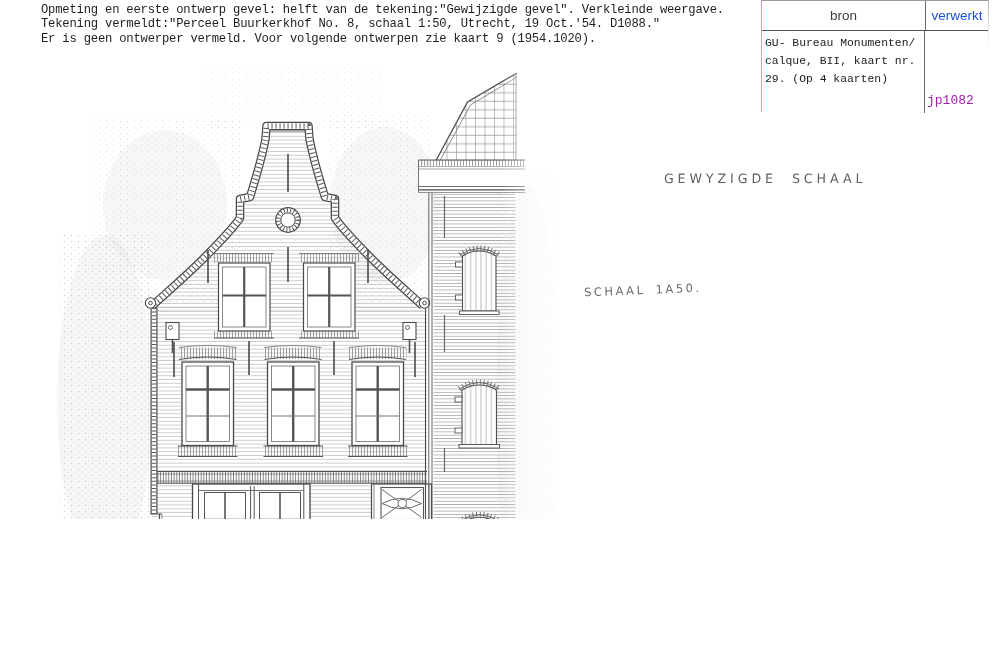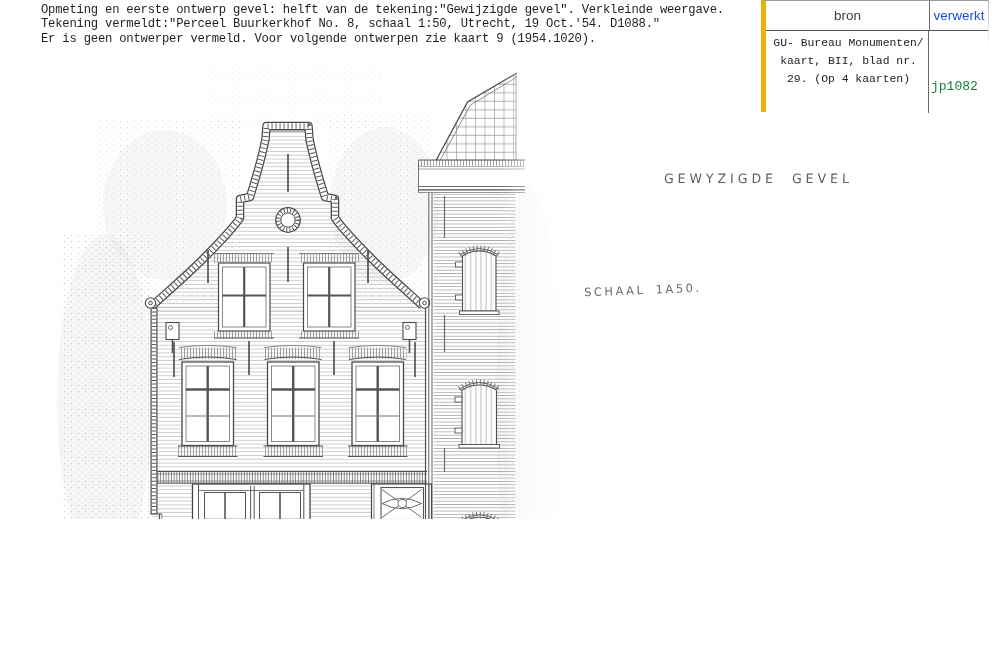--- a/index.html
+++ b/index.html
@@ -4,32 +4,32 @@
 <style>
   html,body{margin:0;padding:0;background:#ffffff;}
   .canvas{position:relative;width:1000px;height:519px;background:#ffffff;overflow:hidden;
           font-family:"Liberation Sans",sans-serif;}
   
   .typed{position:absolute;left:41px;top:3px;color:#1e1e1e;
          font-family:"Liberation Mono","DejaVu Sans Mono",monospace;
          font-size:12.2px;line-height:14.3px;white-space:nowrap;letter-spacing:-0.2px;}
   
   .reg{position:absolute;left:761px;top:0;width:227px;height:112px;
-       border-left:5px solid #eab308;border-top:1px solid #9a9a9a;box-sizing:border-box;}
+       border-left:1px solid #eab308;border-top:1px solid #9a9a9a;box-sizing:border-box;}
   .reg .hdr{display:flex;height:29px;border-bottom:1px solid #555;}
   .reg .hdr .c1{width:163px;border-right:1px solid #6a6a6a;display:flex;align-items:center;justify-content:center;
                 color:#3c3c3c;font-size:13.5px;}
   .reg .hdr .c2{flex:1;display:flex;align-items:center;justify-content:center;color:#1d4ed8;font-size:13.5px;}
-  .reg .bdy{display:flex;height:82px;text-align:center;}
+  .reg .bdy{display:flex;height:82px;}
   .reg .bdy .b1{width:163px;border-right:1px solid #6a6a6a;padding:4px 0 0 3px;box-sizing:border-box;
                 font-family:"Liberation Mono","DejaVu Sans Mono",monospace;font-size:11.4px;line-height:17.8px;
                 color:#222;white-space:nowrap;}
   .reg .bdy .b2{flex:1;position:relative;}
-  .reg .bdy .b2 span{position:absolute;left:2px;bottom:19px;
-                font-family:"Liberation Mono","DejaVu Sans Mono",monospace;font-size:13px;color:#15803d;}
+  .reg .bdy .b2 span{position:absolute;left:2px;bottom:5px;
+                font-family:"Liberation Mono","DejaVu Sans Mono",monospace;font-size:13px;color:#a21caf;}
   .reg-right-edge{position:absolute;left:988px;top:0;width:1px;height:48px;
                   background:linear-gradient(#b5b5b5,rgba(255,255,255,0));}
   
   .hand1{position:absolute;left:664px;top:171px;color:#5d5d5d;font-size:12.5px;
          letter-spacing:4px;word-spacing:7px;transform:scaleY(1.03) skewX(-1deg);
          font-family:"DejaVu Sans",sans-serif;}
   .hand2{position:absolute;left:584px;top:283px;color:#6b6b6b;font-size:11.5px;
          letter-spacing:2.5px;word-spacing:4px;transform:rotate(-2.2deg);
          font-family:"DejaVu Sans",sans-serif;}
   .drawing{position:absolute;left:0;top:0;}
@@ -47,31 +47,31 @@
   </div>
 
   <div class="reg">
     <div class="hdr">
       <div class="c1">bron</div>
       <div class="c2">verwerkt</div>
     </div>
     <div class="bdy">
       <div class="b1">
         <div>GU- Bureau Monumenten/</div>
-        <div>kaart, BII, blad nr.</div>
+        <div>calque, BII, kaart nr.</div>
         <div>29. (Op 4 kaarten)</div>
       </div>
       <div class="b2">
         <span>jp1082</span>
       </div>
     </div>
   </div>
   <div class="reg-right-edge"></div>
 
-  <div class="hand1">GEWYZIGDE GEVEL</div>
+  <div class="hand1">GEWYZIGDE SCHAAL</div>
   <div class="hand2">SCHAAL 1A50.</div>
 
   <svg class="drawing" width="1000" height="649" viewBox="0 0 1000 649">
     <defs>
       <pattern id="brickH" width="6" height="3.8" patternUnits="userSpaceOnUse">
         <line x1="0" y1="3.3" x2="6" y2="3.3" stroke="#ababab" stroke-width="0.6"></line>
       </pattern>
       <pattern id="brickHd" width="6" height="3.3" patternUnits="userSpaceOnUse">
         <line x1="0" y1="2.9" x2="6" y2="2.9" stroke="#949494" stroke-width="0.7"></line>
       </pattern>

